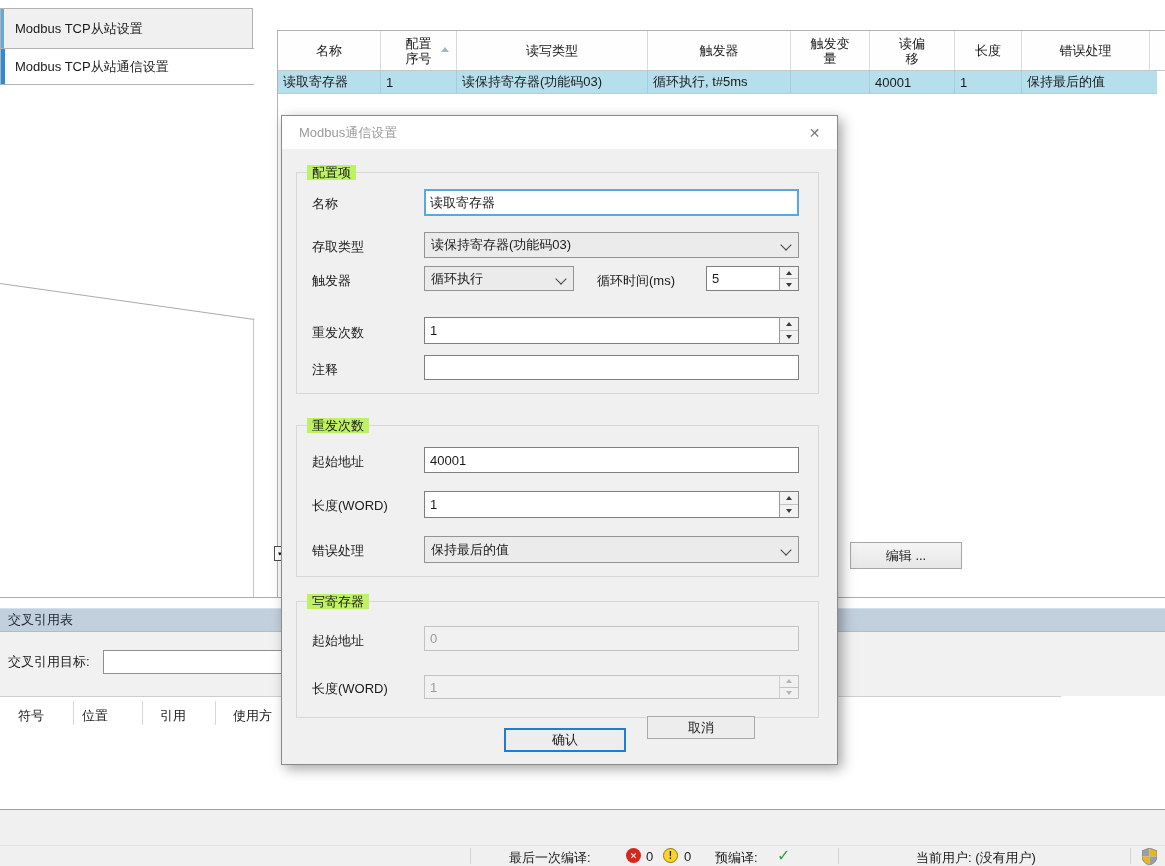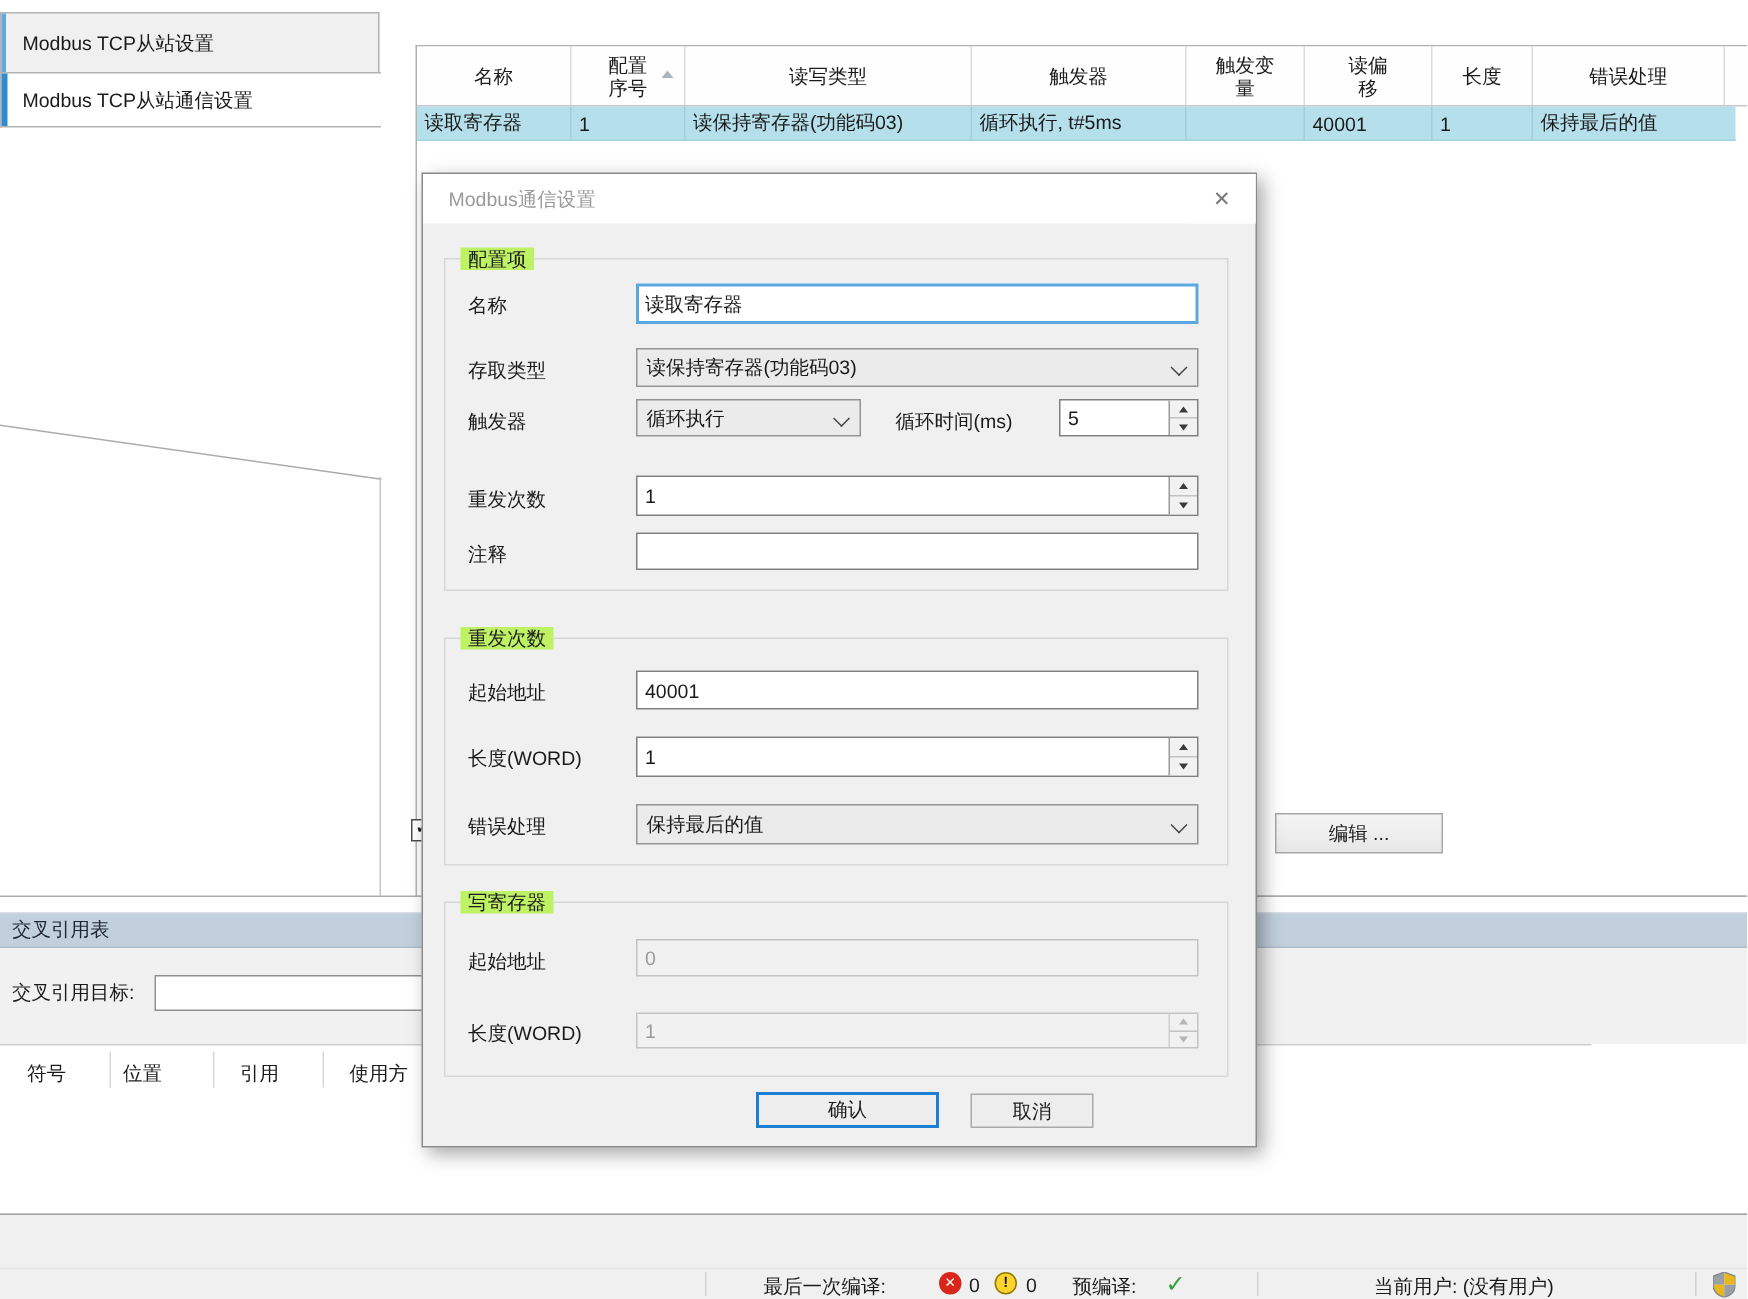--- a/index.html
+++ b/index.html
@@ -306,16 +306,16 @@
         <div class="spinbtn">
             <i class="tri-up"></i>
           </div>
         <div class="spinbtn">
             <i class="tri-dn"></i>
           </div>
       </div>
     </div>
 
     <div class="btn primary" style="left:222px;top:612px;width:122px;height:24px">确认</div>
-    <div class="btn" style="left:365px;top:613px;width:82px;height:23px">取消</div>
+    <div class="btn" style="left:365px;top:600px;width:108px;height:23px">取消</div>
   </div>
 
 </div>
 
 </body></html>

